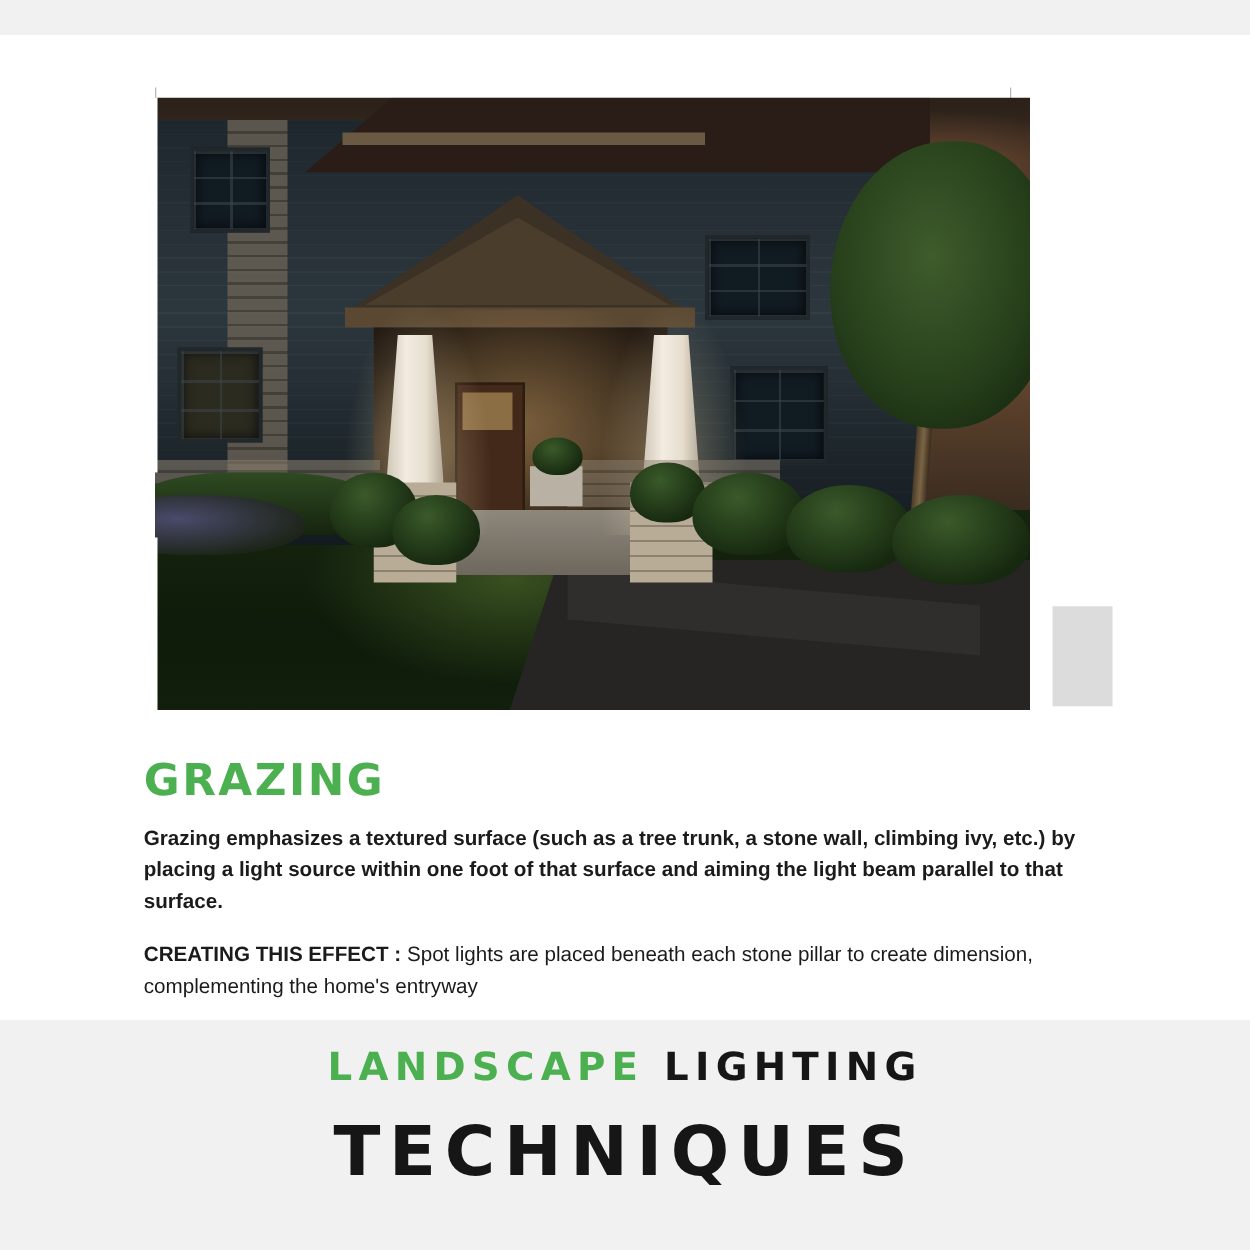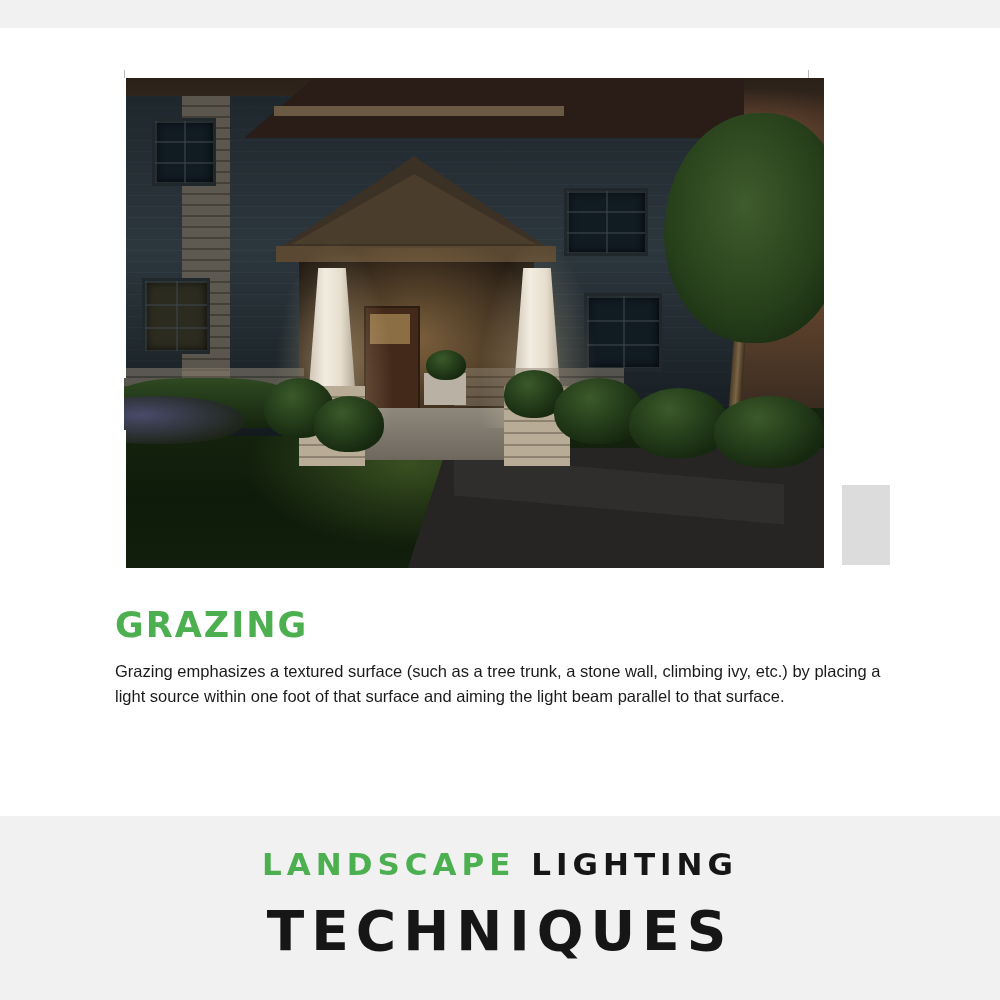--- a/index.html
+++ b/index.html
@@ -286,20 +286,21 @@
     color: #4cb050;
     margin: 0 0 16px 0;
     line-height: 1;
   }
   .body-copy {
     font-size: 16.5px;
     line-height: 1.52;
     color: #1b1b1b;
     margin: 0 0 18px 0;
     width: 770px;
+    font-weight: bold;
   }
   .effect-line {
     font-size: 16.5px;
     line-height: 1.52;
     color: #1b1b1b;
     margin: 0;
     width: 720px;
   }
   .effect-label {
     font-weight: bold;
@@ -309,21 +310,21 @@
   .footer {
     position: absolute;
     left: 0;
     top: 816px;
     width: 1000px;
     height: 184px;
     background: #f1f1f1;
     text-align: center;
   }
   .footer-line1 {
-    margin-top: 33px;
+    margin-top: 23px;
     font-family: "DejaVu Sans", sans-serif;
     font-size: 31px;
     font-weight: bold;
     letter-spacing: 5px;
     line-height: 1;
   }
   .f-green { color: #4cb050; }
   .f-dark { color: #161616; }
   .footer-line2 {
     margin-top: 24px;
@@ -424,20 +425,21 @@
     <div class="cut" style="left:0px;top:370px;width:54px;height:150px;"></div>
     <div class="cut" style="left:752px;top:18px;width:108px;height:410px;"></div>
     <div class="cut" style="left:0px;top:508px;width:860px;height:12px;"></div>
     <div class="grey-patch" style="left:770px;top:425px;width:48px;height:80px;"></div>
     <div class="cut" style="left:0px;top:495px;width:40px;height:25px;"></div>
   </div>
 
   <div class="text-block">
     <h1 class="heading">GRAZING</h1>
     <p class="body-copy">Grazing emphasizes a textured surface (such as a tree trunk, a stone wall, climbing ivy, etc.) by placing a light source within one foot of that surface and aiming the light beam parallel to that surface.</p>
+    <p class="effect-line"><span class="effect-label">CREATING THIS EFFECT :</span><span> Spot lights are placed beneath each stone pillar to create dimension, complementing the home's entryway</span></p>
   </div>
 
   <div class="footer">
     <div class="footer-line1">
       <span class="f-green">LANDSCAPE</span>
       <span class="f-dark">LIGHTING</span>
     </div>
     <div class="footer-line2">TECHNIQUES</div>
   </div>
 

